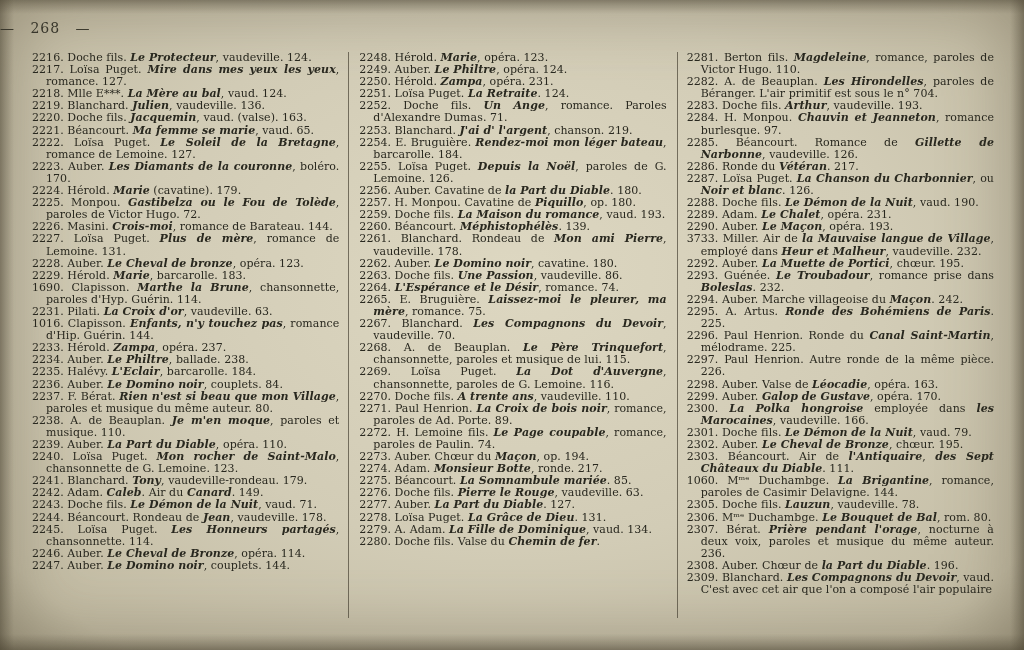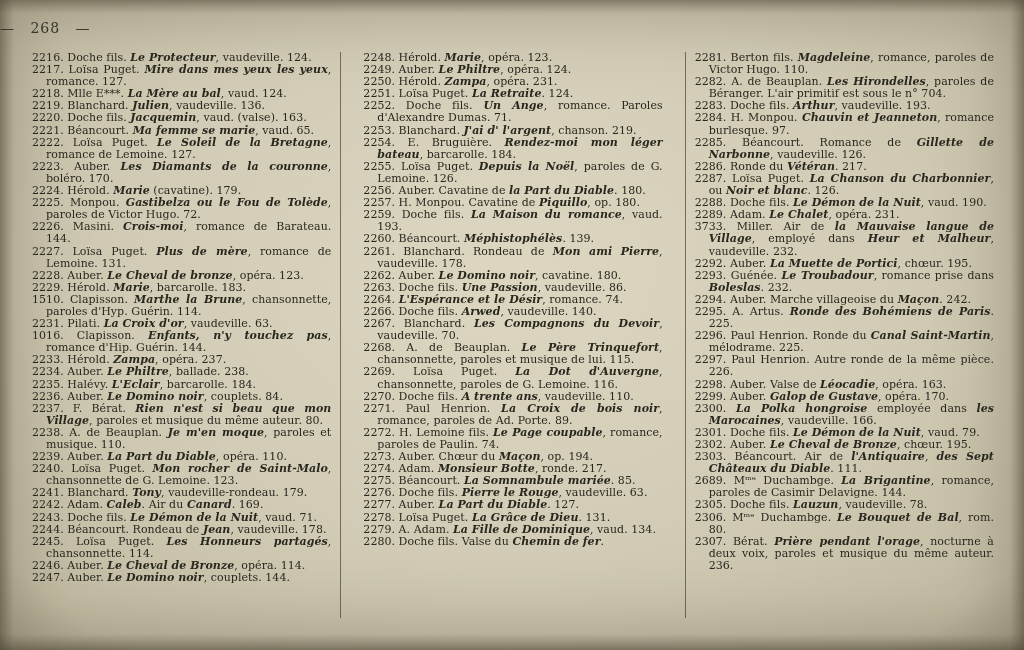--- a/index.html
+++ b/index.html
@@ -29,21 +29,21 @@
     position:absolute;top:52px;left:32px;right:30px;bottom:32px;
     display:flex;
   }
   .col{
     flex:1 1 0;overflow:hidden;
     font-size:11px;line-height:12.1px;
     text-align:justify;
     letter-spacing:0.05px;
   }
   .col-0{padding-right:9px;}
-  .col-1{padding:0 22px;border-left:1px solid rgba(62,56,42,.65);border-right:1px solid rgba(62,56,42,.65);}
+  .col-1{padding:0 10px;border-left:1px solid rgba(62,56,42,.65);border-right:1px solid rgba(62,56,42,.65);}
   .col-2{padding-left:9px;}
   .entry{
     margin:0;padding-left:14px;text-indent:-14px;
     color:#29281f;
   }
   .entry .t{font-style:italic;font-weight:bold;}
 </style>
 </head>
 <body>
 
@@ -66,33 +66,33 @@
         <p class="entry"><span>2220. Doche fils. </span><span class="t">Jacquemin</span><span>, vaud. (valse). 163.</span></p>
         <p class="entry"><span>2221. Béancourt. </span><span class="t">Ma femme se marie</span><span>, vaud. 65.</span></p>
         <p class="entry"><span>2222. Loïsa Puget. </span><span class="t">Le Soleil de la Bretagne</span><span>, romance de Lemoine. 127.</span></p>
         <p class="entry"><span>2223. Auber. </span><span class="t">Les Diamants de la couronne</span><span>, boléro. 170.</span></p>
         <p class="entry"><span>2224. Hérold. </span><span class="t">Marie</span><span> (cavatine). 179.</span></p>
         <p class="entry"><span>2225. Monpou. </span><span class="t">Gastibelza ou le Fou de Tolède</span><span>, paroles de Victor Hugo. 72.</span></p>
         <p class="entry"><span>2226. Masini. </span><span class="t">Crois-moi</span><span>, romance de Barateau. 144.</span></p>
         <p class="entry"><span>2227. Loïsa Puget. </span><span class="t">Plus de mère</span><span>, romance de Lemoine. 131.</span></p>
         <p class="entry"><span>2228. Auber. </span><span class="t">Le Cheval de bronze</span><span>, opéra. 123.</span></p>
         <p class="entry"><span>2229. Hérold. </span><span class="t">Marie</span><span>, barcarolle. 183.</span></p>
-        <p class="entry"><span>1510. Clapisson. </span><span class="t">Marthe la Brune</span><span>, chansonnette, paroles d'Hyp. Guérin. 114.</span></p>
+        <p class="entry"><span>1690. Clapisson. </span><span class="t">Marthe la Brune</span><span>, chansonnette, paroles d'Hyp. Guérin. 114.</span></p>
         <p class="entry"><span>2231. Pilati. </span><span class="t">La Croix d'or</span><span>, vaudeville. 63.</span></p>
         <p class="entry"><span>1016. Clapisson. </span><span class="t">Enfants, n'y touchez pas</span><span>, romance d'Hip. Guérin. 144.</span></p>
         <p class="entry"><span>2233. Hérold. </span><span class="t">Zampa</span><span>, opéra. 237.</span></p>
         <p class="entry"><span>2234. Auber. </span><span class="t">Le Philtre</span><span>, ballade. 238.</span></p>
         <p class="entry"><span>2235. Halévy. </span><span class="t">L'Eclair</span><span>, barcarolle. 184.</span></p>
         <p class="entry"><span>2236. Auber. </span><span class="t">Le Domino noir</span><span>, couplets. 84.</span></p>
         <p class="entry"><span>2237. F. Bérat. </span><span class="t">Rien n'est si beau que mon Village</span><span>, paroles et musique du même auteur. 80.</span></p>
         <p class="entry"><span>2238. A. de Beauplan. </span><span class="t">Je m'en moque</span><span>, paroles et musique. 110.</span></p>
         <p class="entry"><span>2239. Auber. </span><span class="t">La Part du Diable</span><span>, opéra. 110.</span></p>
         <p class="entry"><span>2240. Loïsa Puget. </span><span class="t">Mon rocher de Saint-Malo</span><span>, chansonnette de G. Lemoine. 123.</span></p>
         <p class="entry"><span>2241. Blanchard. </span><span class="t">Tony</span><span>, vaudeville-rondeau. 179.</span></p>
-        <p class="entry"><span>2242. Adam. </span><span class="t">Caleb</span><span>. Air du </span><span class="t">Canard</span><span>. 169.</span></p>
+        <p class="entry"><span>2242. Adam. </span><span class="t">Caleb</span><span>. Air du </span><span class="t">Canard</span><span>. 149.</span></p>
         <p class="entry"><span>2243. Doche fils. </span><span class="t">Le Démon de la Nuit</span><span>, vaud. 71.</span></p>
         <p class="entry"><span>2244. Béancourt. Rondeau de </span><span class="t">Jean</span><span>, vaudeville. 178.</span></p>
         <p class="entry"><span>2245. Loïsa Puget. </span><span class="t">Les Honneurs partagés</span><span>, chansonnette. 114.</span></p>
         <p class="entry"><span>2246. Auber. </span><span class="t">Le Cheval de Bronze</span><span>, opéra. 114.</span></p>
         <p class="entry"><span>2247. Auber. </span><span class="t">Le Domino noir</span><span>, couplets. 144.</span></p>
       </div>
     <div class="col col-1">
         <p class="entry"><span>2248. Hérold. </span><span class="t">Marie</span><span>, opéra. 123.</span></p>
         <p class="entry"><span>2249. Auber. </span><span class="t">Le Philtre</span><span>, opéra. 124.</span></p>
         <p class="entry"><span>2250. Hérold. </span><span class="t">Zampa</span><span>, opéra. 231.</span></p>
@@ -102,21 +102,21 @@
         <p class="entry"><span>2254. E. Bruguière. </span><span class="t">Rendez-moi mon léger bateau</span><span>, barcarolle. 184.</span></p>
         <p class="entry"><span>2255. Loïsa Puget. </span><span class="t">Depuis la Noël</span><span>, paroles de G. Lemoine. 126.</span></p>
         <p class="entry"><span>2256. Auber. Cavatine de </span><span class="t">la Part du Diable</span><span>. 180.</span></p>
         <p class="entry"><span>2257. H. Monpou. Cavatine de </span><span class="t">Piquillo</span><span>, op. 180.</span></p>
         <p class="entry"><span>2259. Doche fils. </span><span class="t">La Maison du romance</span><span>, vaud. 193.</span></p>
         <p class="entry"><span>2260. Béancourt. </span><span class="t">Méphistophélès</span><span>. 139.</span></p>
         <p class="entry"><span>2261. Blanchard. Rondeau de </span><span class="t">Mon ami Pierre</span><span>, vaudeville. 178.</span></p>
         <p class="entry"><span>2262. Auber. </span><span class="t">Le Domino noir</span><span>, cavatine. 180.</span></p>
         <p class="entry"><span>2263. Doche fils. </span><span class="t">Une Passion</span><span>, vaudeville. 86.</span></p>
         <p class="entry"><span>2264. </span><span class="t">L'Espérance et le Désir</span><span>, romance. 74.</span></p>
-        <p class="entry"><span>2266. Doche fils. </span><span class="t">Arwed</span><span>, vaudeville. 140.</span></p>
+        <p class="entry"><span>2265. E. Bruguière. </span><span class="t">Laissez-moi le pleurer, ma mère</span><span>, romance. 75.</span></p>
         <p class="entry"><span>2267. Blanchard. </span><span class="t">Les Compagnons du Devoir</span><span>, vaudeville. 70.</span></p>
         <p class="entry"><span>2268. A. de Beauplan. </span><span class="t">Le Père Trinquefort</span><span>, chansonnette, paroles et musique de lui. 115.</span></p>
         <p class="entry"><span>2269. Loïsa Puget. </span><span class="t">La Dot d'Auvergne</span><span>, chansonnette, paroles de G. Lemoine. 116.</span></p>
         <p class="entry"><span>2270. Doche fils. </span><span class="t">A trente ans</span><span>, vaudeville. 110.</span></p>
         <p class="entry"><span>2271. Paul Henrion. </span><span class="t">La Croix de bois noir</span><span>, romance, paroles de Ad. Porte. 89.</span></p>
         <p class="entry"><span>2272. H. Lemoine fils. </span><span class="t">Le Page coupable</span><span>, romance, paroles de Paulin. 74.</span></p>
         <p class="entry"><span>2273. Auber. Chœur du </span><span class="t">Maçon</span><span>, op. 194.</span></p>
         <p class="entry"><span>2274. Adam. </span><span class="t">Monsieur Botte</span><span>, ronde. 217.</span></p>
         <p class="entry"><span>2275. Béancourt. </span><span class="t">La Somnambule mariée</span><span>. 85.</span></p>
         <p class="entry"><span>2276. Doche fils. </span><span class="t">Pierre le Rouge</span><span>, vaudeville. 63.</span></p>
@@ -128,32 +128,35 @@
     <div class="col col-2">
         <p class="entry"><span>2281. Berton fils. </span><span class="t">Magdeleine</span><span>, romance, paroles de Victor Hugo. 110.</span></p>
         <p class="entry"><span>2282. A. de Beauplan. </span><span class="t">Les Hirondelles</span><span>, paroles de Béranger. L'air primitif est sous le n° 704.</span></p>
         <p class="entry"><span>2283. Doche fils. </span><span class="t">Arthur</span><span>, vaudeville. 193.</span></p>
         <p class="entry"><span>2284. H. Monpou. </span><span class="t">Chauvin et Jeanneton</span><span>, romance burlesque. 97.</span></p>
         <p class="entry"><span>2285. Béancourt. Romance de </span><span class="t">Gillette de Narbonne</span><span>, vaudeville. 126.</span></p>
         <p class="entry"><span>2286. Ronde du </span><span class="t">Vétéran</span><span>. 217.</span></p>
         <p class="entry"><span>2287. Loïsa Puget. </span><span class="t">La Chanson du Charbonnier</span><span>, ou </span><span class="t">Noir et blanc</span><span>. 126.</span></p>
         <p class="entry"><span>2288. Doche fils. </span><span class="t">Le Démon de la Nuit</span><span>, vaud. 190.</span></p>
         <p class="entry"><span>2289. Adam. </span><span class="t">Le Chalet</span><span>, opéra. 231.</span></p>
+        <p class="entry"><span>2290. Auber. </span><span class="t">Le Maçon</span><span>, opéra. 193.</span></p>
         <p class="entry"><span>3733. Miller. Air de </span><span class="t">la Mauvaise langue de Village</span><span>, employé dans </span><span class="t">Heur et Malheur</span><span>, vaudeville. 232.</span></p>
         <p class="entry"><span>2292. Auber. </span><span class="t">La Muette de Portici</span><span>, chœur. 195.</span></p>
         <p class="entry"><span>2293. Guénée. </span><span class="t">Le Troubadour</span><span>, romance prise dans </span><span class="t">Boleslas</span><span>. 232.</span></p>
         <p class="entry"><span>2294. Auber. Marche villageoise du </span><span class="t">Maçon</span><span>. 242.</span></p>
         <p class="entry"><span>2295. A. Artus. </span><span class="t">Ronde des Bohémiens de Paris</span><span>. 225.</span></p>
         <p class="entry"><span>2296. Paul Henrion. Ronde du </span><span class="t">Canal Saint-Martin</span><span>, mélodrame. 225.</span></p>
         <p class="entry"><span>2297. Paul Henrion. Autre ronde de la même pièce. 226.</span></p>
         <p class="entry"><span>2298. Auber. Valse de </span><span class="t">Léocadie</span><span>, opéra. 163.</span></p>
         <p class="entry"><span>2299. Auber. </span><span class="t">Galop de Gustave</span><span>, opéra. 170.</span></p>
         <p class="entry"><span>2300. </span><span class="t">La Polka hongroise</span><span> employée dans </span><span class="t">les Marocaines</span><span>, vaudeville. 166.</span></p>
         <p class="entry"><span>2301. Doche fils. </span><span class="t">Le Démon de la Nuit</span><span>, vaud. 79.</span></p>
         <p class="entry"><span>2302. Auber. </span><span class="t">Le Cheval de Bronze</span><span>, chœur. 195.</span></p>
         <p class="entry"><span>2303. Béancourt. Air de </span><span class="t">l'Antiquaire</span><span>, </span><span class="t">des Sept Châteaux du Diable</span><span>. 111.</span></p>
-        <p class="entry"><span>2689. Mᵐᵉ Duchambge. </span><span class="t">La Brigantine</span><span>, romance, paroles de Casimir Delavigne. 144.</span></p>
+        <p class="entry"><span>1060. Mᵐᵉ Duchambge. </span><span class="t">La Brigantine</span><span>, romance, paroles de Casimir Delavigne. 144.</span></p>
         <p class="entry"><span>2305. Doche fils. </span><span class="t">Lauzun</span><span>, vaudeville. 78.</span></p>
         <p class="entry"><span>2306. Mᵐᵉ Duchambge. </span><span class="t">Le Bouquet de Bal</span><span>, rom. 80.</span></p>
         <p class="entry"><span>2307. Bérat. </span><span class="t">Prière pendant l'orage</span><span>, nocturne à deux voix, paroles et musique du même auteur. 236.</span></p>
+        <p class="entry"><span>2308. Auber. Chœur de </span><span class="t">la Part du Diable</span><span>. 196.</span></p>
+        <p class="entry"><span>2309. Blanchard. </span><span class="t">Les Compagnons du Devoir</span><span>, vaud. C'est avec cet air que l'on a composé l'air populaire</span></p>
       </div>
   </div>
 </div>
 
 </body></html>

